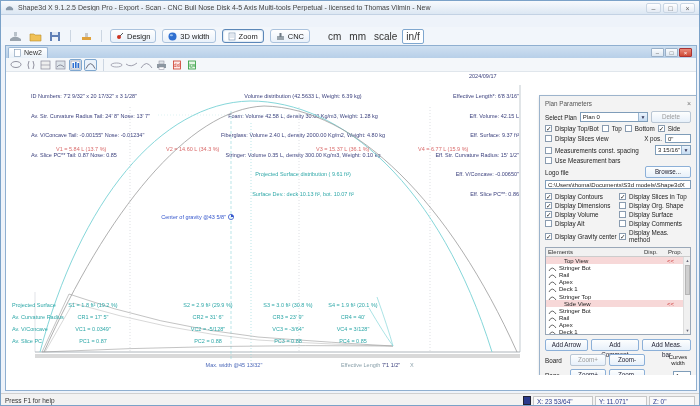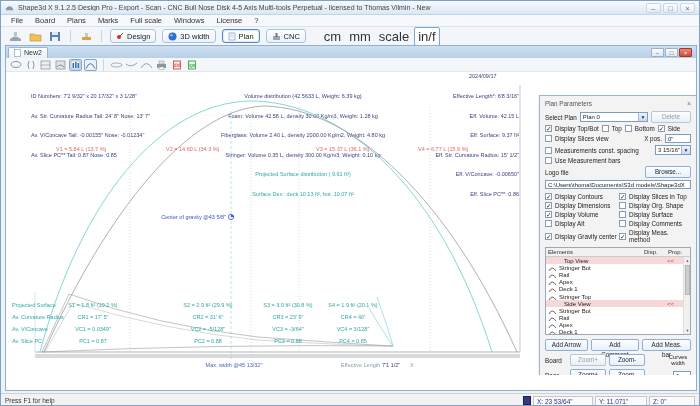--- a/index.html
+++ b/index.html
@@ -24,21 +24,21 @@
 
   
   .toolbar { position:absolute; left:0; top:26px; width:100%; height:18px;
     background:#f2f6fb; display:flex; align-items:center; padding-left:4px; }
   .tbicon { width:16px; height:14px; margin:0 2px; display:flex; align-items:center; justify-content:center; }
   .tbsep { width:1px; height:12px; background:#ccd6e2; margin:0 5px; }
   .tbbtn { height:14px; border:1px solid #aac2dd; border-radius:3px; background:linear-gradient(#ffffff,#e9f1fa);
     font-size:7.5px; color:#222; display:flex; align-items:center; padding:0 5px; margin:0 3px; gap:3px; }
   .tbbtn.active { border:1px solid #5b87b8; background:#fdfeff; box-shadow:inset 0 0 2px #9dbcd9; }
   .unitgrp { display:flex; align-items:center; margin-left:12px; gap:2px; }
-  .unit { font-size:13px; color:#333; padding:1px 3px; }
+  .unit { font-size:10px; color:#333; padding:1px 3px; }
   .unit.active { border:1px solid #7fa7cf; border-radius:2px; background:#fff; }
 
   
   .mdi { position:absolute; left:4px; top:44px; width:692px; height:346px;
     border:1px solid #8fafd0; background:#fff; }
   .mditab { position:absolute; left:0; top:0; width:100%; height:12px;
     background:linear-gradient(#cfe0f1,#b7cfe8); display:flex; align-items:center; padding:0 2px; }
   .doctab { height:11px; background:linear-gradient(#ffffff,#e8f0f8); border:1px solid #9ab6d4; border-bottom:none;
     border-radius:2px 2px 0 0; display:flex; align-items:center; font-size:7px; color:#333; padding:0 5px; gap:3px; }
   .mdictl { margin-left:auto; display:flex; gap:1px; padding-right:2px; }
@@ -124,30 +124,20 @@
         <path d="M1,6 Q5,1 9,6 L9,8 L1,8 Z" fill="#8899aa"></path>
       </svg>
     <span class="apptitle">Shape3d X 9.1.2.5 Design Pro - Export - Scan - CNC Bull Nose Disk 4-5 Axis Multi-tools Perpetual - licensed to Thomas Vilmin - New</span>
     <span class="wctl">
       <span class="wbtn">–</span>
       <span class="wbtn">□</span>
       <span class="wbtn">×</span>
     </span>
   </div>
 
-  <div class="menubar">
-    <span class="menuitem">File</span>
-    <span class="menuitem">Board</span>
-    <span class="menuitem">Plans</span>
-    <span class="menuitem">Marks</span>
-    <span class="menuitem">Full scale</span>
-    <span class="menuitem">Windows</span>
-    <span class="menuitem">License</span>
-    <span class="menuitem">?</span>
-  </div>
 
   <div class="toolbar">
     <span class="tbicon">
       <svg width="13" height="11" viewBox="0 0 13 11">
           <path d="M1,8 Q6,3 12,8 L12,10 L1,10 Z" fill="#9aa4ae"></path>
           <rect x="5" y="1" width="3" height="4" fill="#b9c2ca"></rect>
         </svg>
       </span>
     <span class="tbicon">
       <svg width="13" height="11" viewBox="0 0 13 11">
@@ -181,21 +171,21 @@
           <circle cx="4.5" cy="4.5" r="4" fill="#2f6fd0"></circle>
           <ellipse cx="3.4" cy="3.2" rx="1.6" ry="1" fill="#9cc2ee"></ellipse>
         </svg>
       <span>3D width</span>
       </span>
     <span class="tbbtn active">
       <svg width="8" height="9" viewBox="0 0 8 9">
           <rect x="1" y="1" width="6" height="7" fill="#fff" stroke="#7e98b4" stroke-width=".7"></rect>
           <path d="M2,3 H6 M2,5 H6" stroke="#9db4ca" stroke-width=".6"></path>
         </svg>
-      <span>Plan</span>
+      <span>Zoom</span>
       </span>
     <span class="tbbtn">
       <svg width="9" height="9" viewBox="0 0 9 9">
           <rect x="1" y="4" width="7" height="4" fill="#9aa5ad"></rect>
           <rect x="3.5" y="1" width="2" height="4" fill="#6e7b85"></rect>
         </svg>
       <span>CNC</span>
       </span>
     <span class="unitgrp">
       <span class="unit">cm</span>

